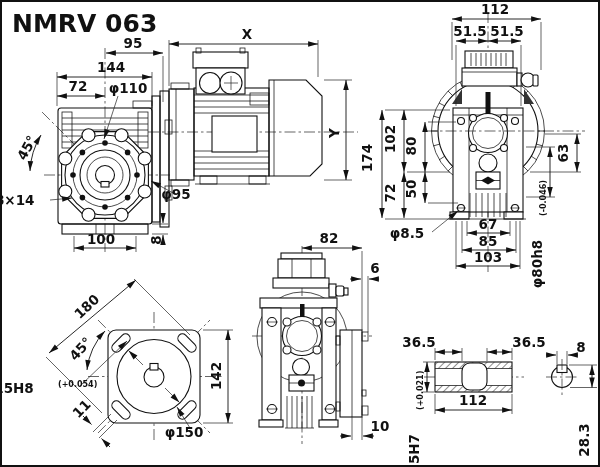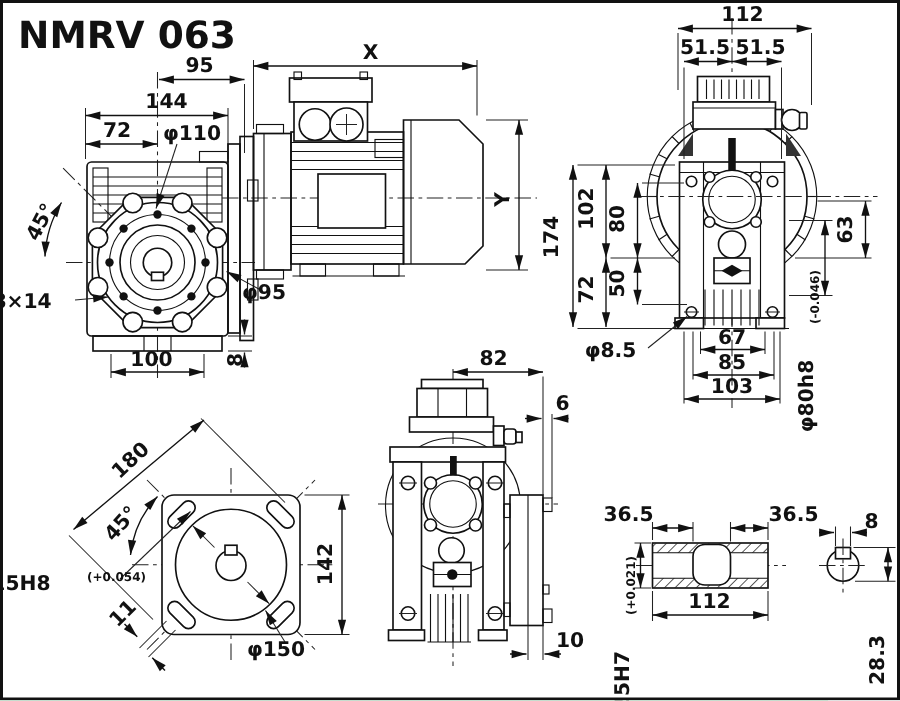--- a/index.html
+++ b/index.html
@@ -1,16 +1,16 @@
 <!DOCTYPE html>
 <html><head>
 <meta charset="utf-8">
 <style>
   html,body{margin:0;padding:0;background:#fff}
-  .wrap{width:552px;height:467px;background:#86efac;position:relative}
+  .wrap{width:552px;height:467px;background:#fdba74;position:relative}
   .ln{fill:none;stroke:#111;stroke-width:1.1}
   .lnw{fill:#fff;stroke:#111;stroke-width:1.1}
   .tn{fill:none;stroke:#111;stroke-width:.75}
   .ex{fill:none;stroke:#222;stroke-width:.7}
   .dm{fill:none;stroke:#111;stroke-width:.9}
   .cl{fill:none;stroke:#222;stroke-width:.7;stroke-dasharray:11 3 2.5 3}
   .blk{fill:#111;stroke:none}
   text.d{font:bold 13.5px "DejaVu Sans",sans-serif;fill:#111;text-anchor:middle}
   text.ds{font:bold 8px "DejaVu Sans",sans-serif;fill:#111;text-anchor:start}
   text.ttl{font:bold 25px "DejaVu Sans",sans-serif;fill:#111}

